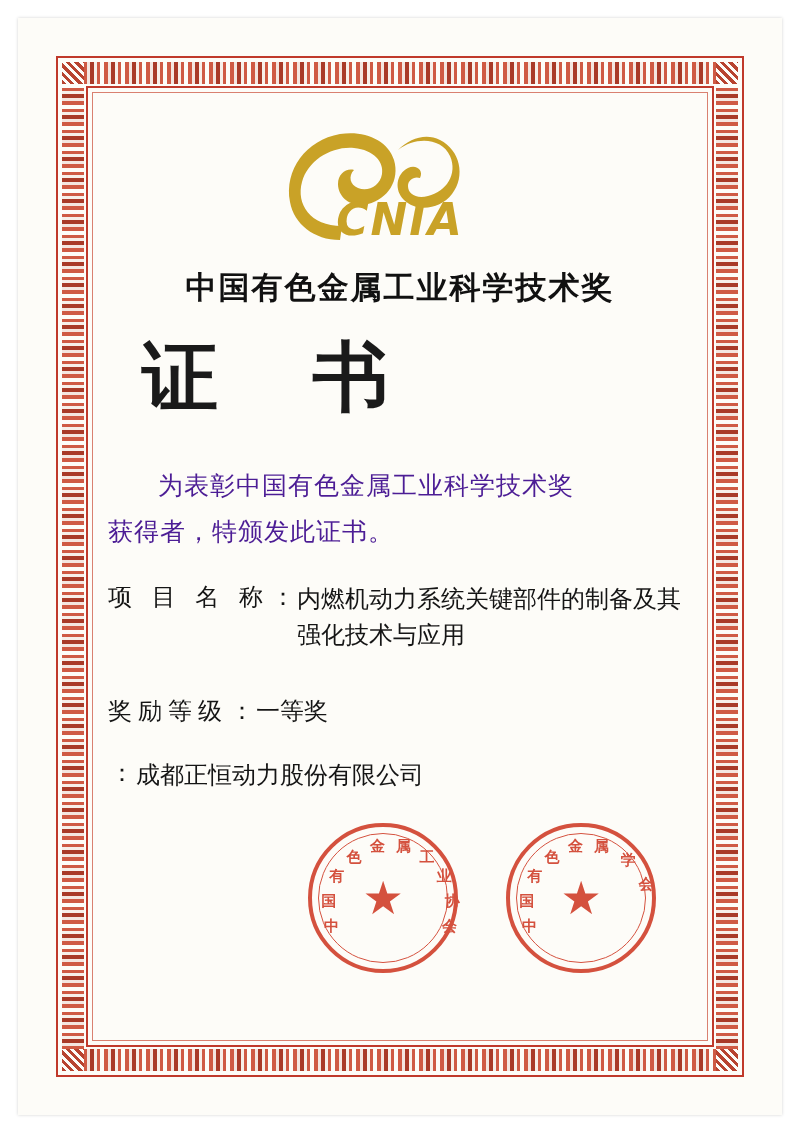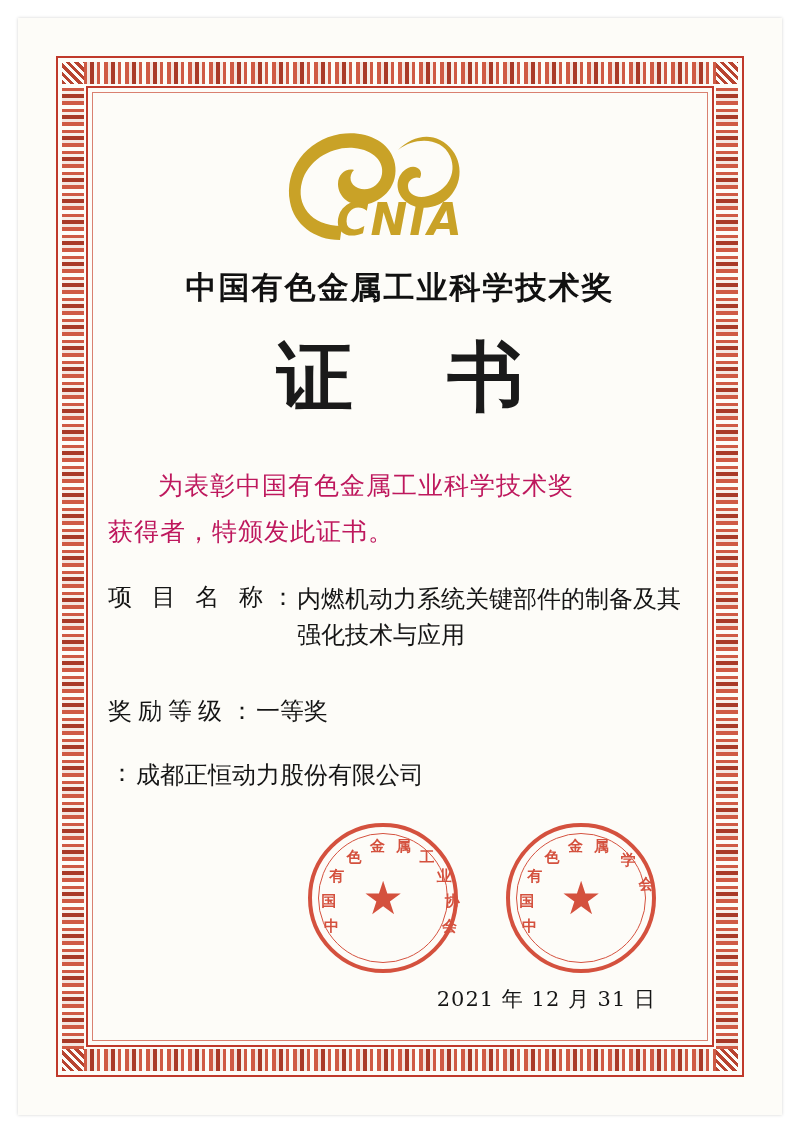--- a/index.html
+++ b/index.html
@@ -111,37 +111,36 @@
     text-align: center;
     font-family: "DejaVu Serif", "Liberation Serif", serif;
     font-weight: bold;
     font-size: 31px;
     letter-spacing: 2px;
     color: #111;
     margin-top: 17px;
   }
 
   .doc-title {
-    text-align: center;
     font-family: "DejaVu Serif", "Liberation Serif", serif;
     font-weight: bold;
     font-size: 76px;
     letter-spacing: 34px;
     text-indent: 34px;
     color: #1a1a1a;
     margin-top: 28px;
     line-height: 1.05;
   }
 
   .citation {
     margin-top: 46px;
     font-family: "DejaVu Serif", "Liberation Serif", serif;
     font-size: 25px;
     line-height: 1.85;
-    color: #be185d;
+    color: #4c1d95;
     letter-spacing: 1px;
   }
   .citation .line1 { text-indent: 2em; }
 
   .field {
     margin-top: 14px;
     display: flex;
     align-items: flex-start;
     font-family: "DejaVu Serif", "Liberation Serif", serif;
     font-size: 24px;
@@ -315,17 +314,16 @@
           <span style="transform: rotate(-36deg) translate(0,-62px) rotate(36deg);">色</span>
           <span style="transform: rotate(-12deg) translate(0,-62px) rotate(12deg);">金</span>
           <span style="transform: rotate(12deg) translate(0,-62px) rotate(-12deg);">属</span>
           <span style="transform: rotate(40deg) translate(0,-62px) rotate(-40deg);">学</span>
           <span style="transform: rotate(68deg) translate(0,-62px) rotate(-68deg);">会</span>
         </div>
         <div class="star">★</div>
       </div>
     </div>
 
-    <div class="date-line">2021 年 12 月 31 日</div>
 
 
   </div>
 </div>
 
 </body></html>

